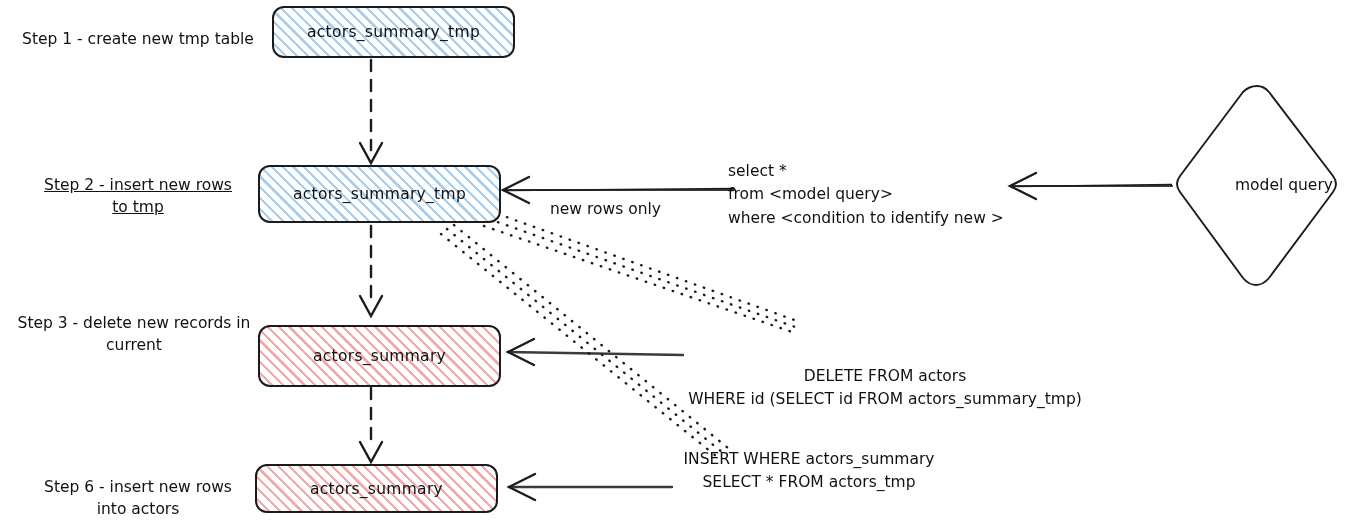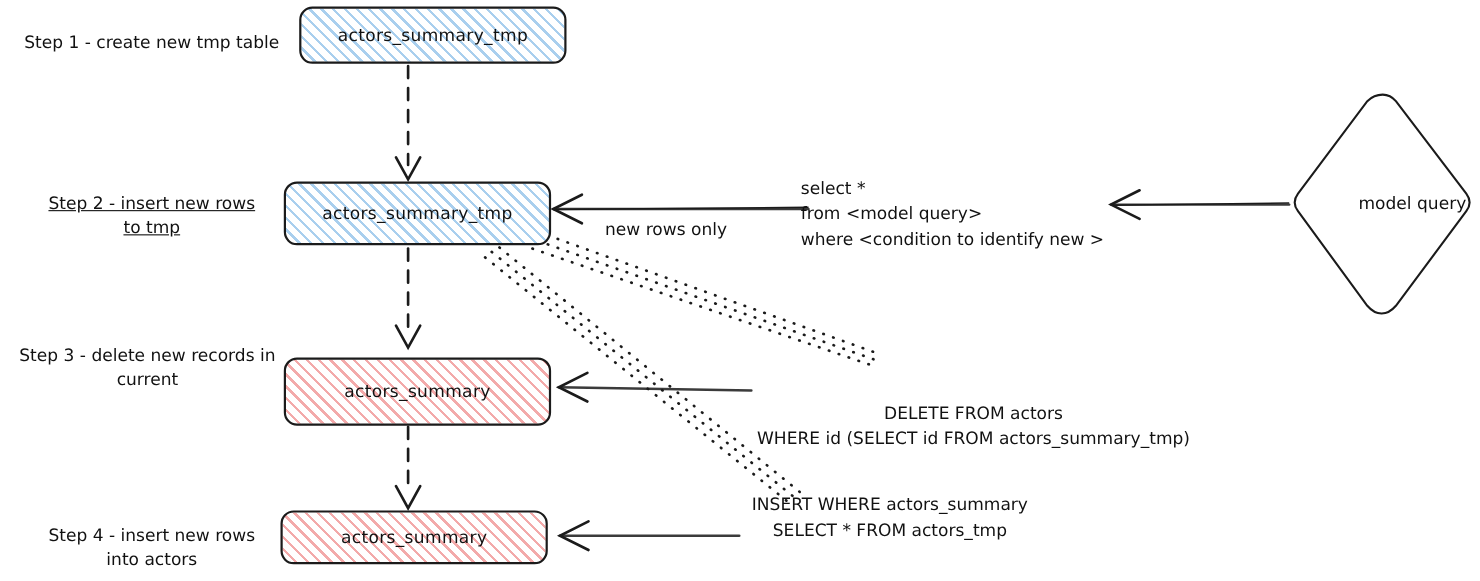--- a/index.html
+++ b/index.html
@@ -179,21 +179,21 @@
   <div class="diamond-label" style="left:1208px; top:176px;">model query</div>
 
   <div class="steplabel" style="left:6px; top:312px; width:256px;">Step 3 - delete new records in
 current</div>
   <div class="node pink" style="left:258px; top:325px; width:243px; height:62px;">
     <span class="node-label">actors_summary</span>
   </div>
   <div class="annot center" style="left:664px; top:325px; width:442px;margin-top:40px;">DELETE FROM actors
 WHERE id (SELECT id FROM actors_summary_tmp)</div>
 
-  <div class="steplabel" style="left:14px; top:476px; width:248px;">Step 4 - insert new rows
+  <div class="steplabel" style="left:14px; top:476px; width:248px;">Step 6 - insert new rows
 into actors</div>
   <div class="node pink" style="left:255px; top:464px; width:243px; height:49px;">
     <span class="node-label">actors_summary</span>
   </div>
   <div class="annot center" style="left:676px; top:448px; width:266px;">INSERT WHERE actors_summary
 SELECT * FROM actors_tmp</div>
 
 </div>
 
 </body></html>

